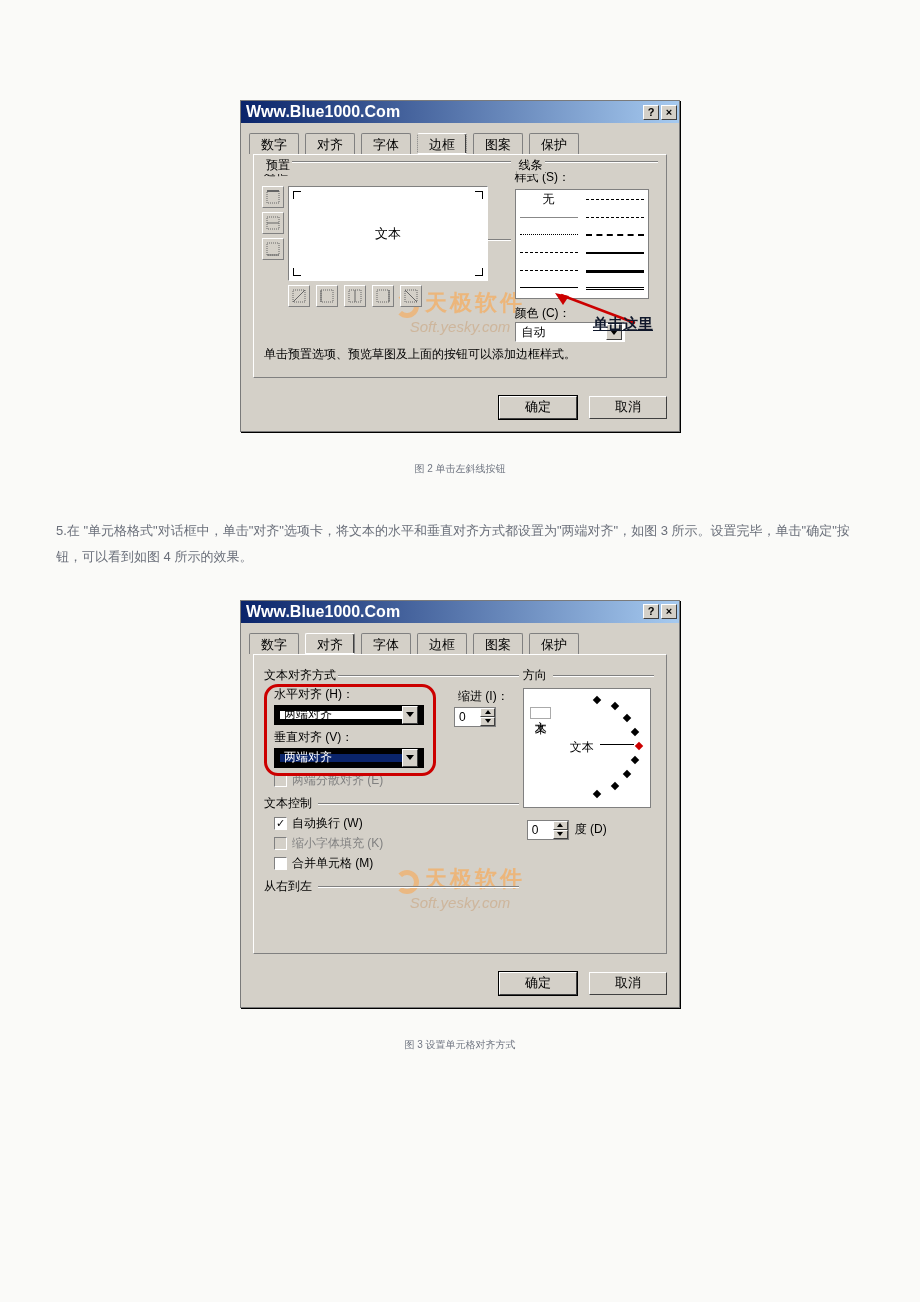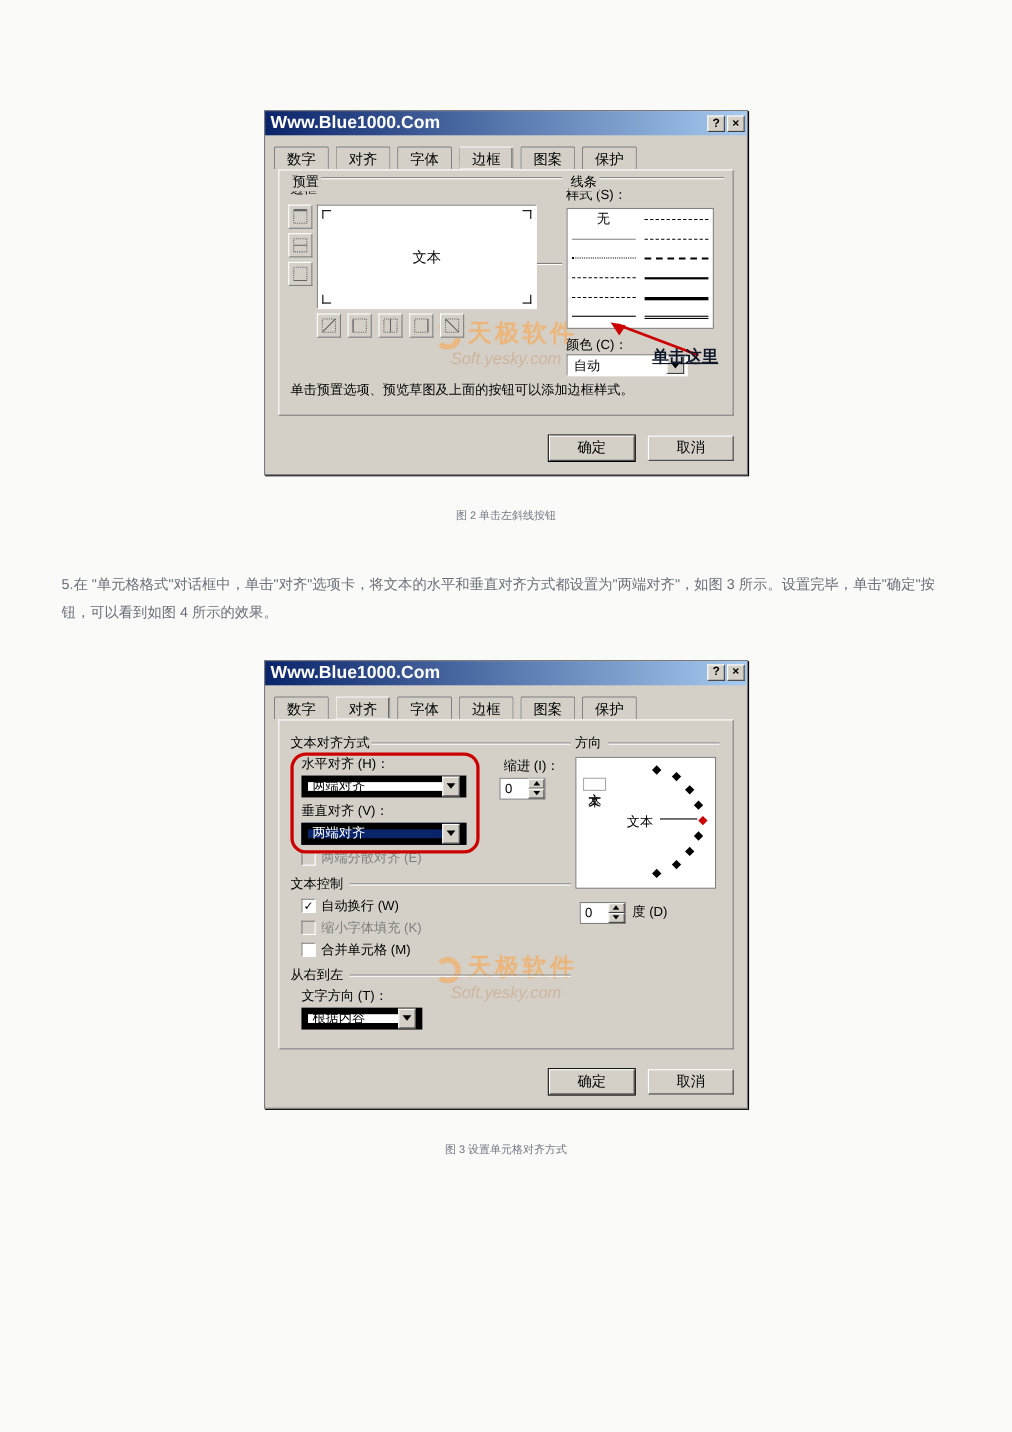--- a/index.html
+++ b/index.html
@@ -379,29 +379,20 @@
                 <span class="cbox"></span>
                 <span>缩小字体填充 (K)</span>
               </div>
           <div class="check-row">
                 <span class="cbox"></span>
                 <span>合并单元格 (M)</span>
               </div>
         </div>
 
         <div class="sectionhdr short"><span>从右到左</span><div class="line"></div></div>
-        <div style="padding-left:8px;">
-          <div class="sub-lbl">文字方向 (T)：</div>
-          <div class="dropdown" style="width:110px;">
-            <span>根据内容</span>
-            <div class="arrow" style="width:16px;height:18px;background:#d4d0c8;border:1px solid #fff;border-right-color:#404040;border-bottom-color:#404040;display:flex;align-items:center;justify-content:center;">
-                  <div class="tri"></div>
-                </div>
-          </div>
-        </div>
       </div>
 
       <div class="fig3-right">
         <div class="sectionhdr" style="margin-left:0;"><span>方向</span><div class="line" style="left:30px;"></div></div>
         <div class="orient-box">
           <span class="orient-v">文本</span>
           <span class="orient-text">文本</span>
           <div class="orient-line"></div>
 
           <div class="diamond" style="left:70px; top:8px;"></div>

